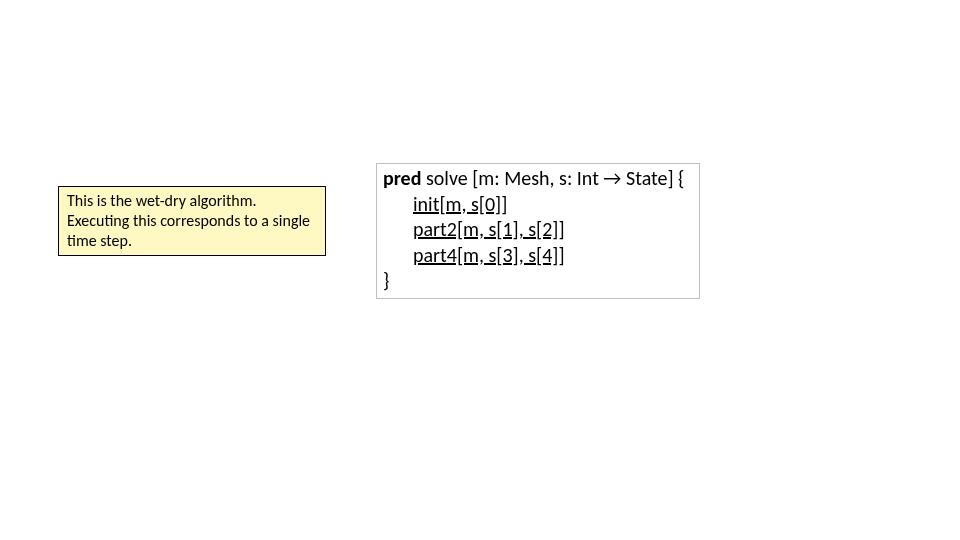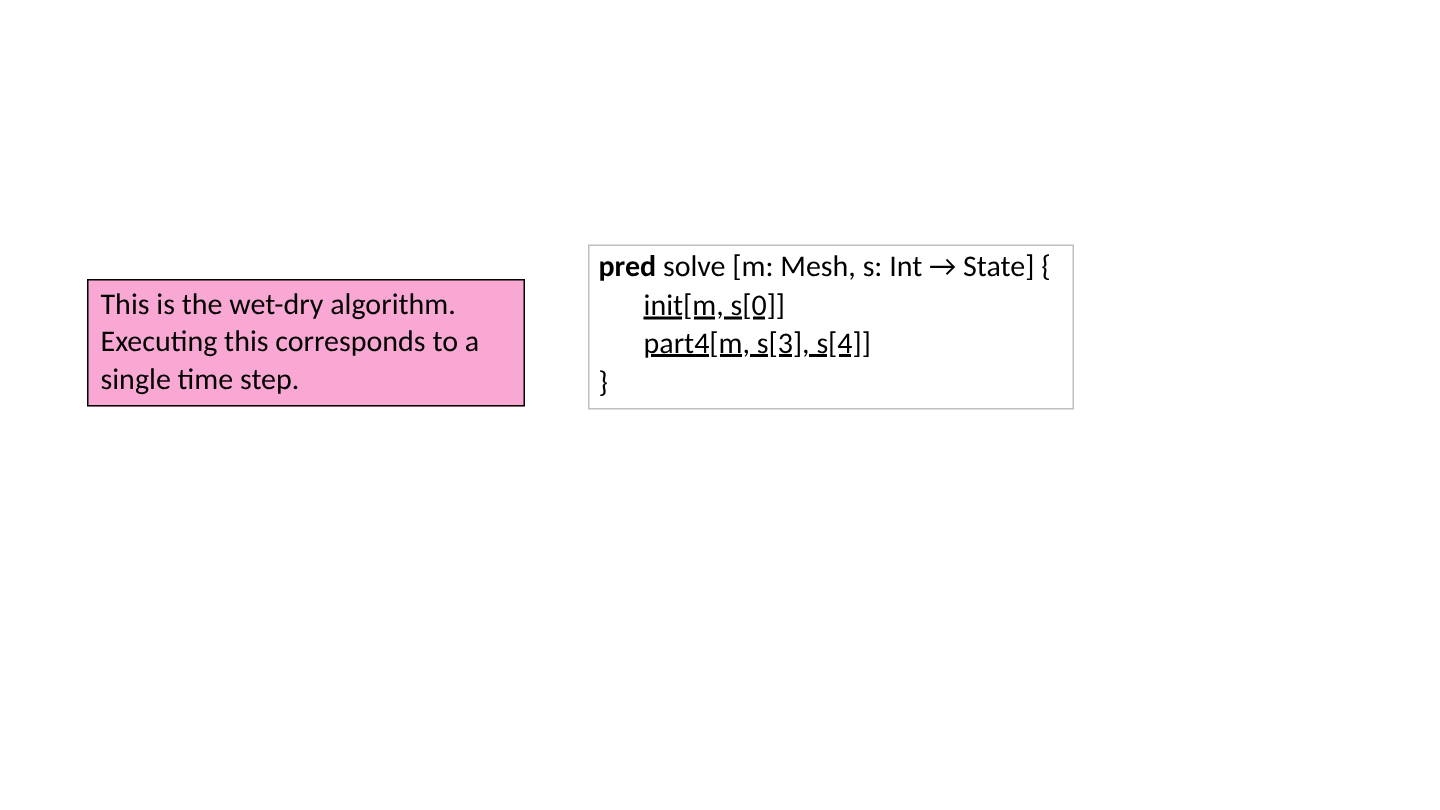--- a/index.html
+++ b/index.html
@@ -7,54 +7,54 @@
       width: 960px;
       height: 540px;
       background: #ffffff;
       font-family: Calibri, Arial, sans-serif;
       position: relative;
     }
     .note-box {
       position: absolute;
       left: 58px;
       top: 186px;
-      width: 292px;
-      background: #f9a8d4;
+      width: 268px;
+      background: #fef9c3;
       border: 1px solid #000;
       padding: 4px 8px;
-      font-size: 20px;
+      font-size: 16px;
       line-height: 1.25;
       color: #000;
     }
     .code-box {
       position: absolute;
       left: 376px;
       top: 163px;
       width: 324px;
       background: #fff;
       border: 1px solid #bfbfbf;
       padding: 2px 6px 4px 6px;
       font-size: 20px;
       line-height: 1.28;
       color: #000;
-      margin-left: 16px;
     }
     .indent {
       padding-left: 30px;
       text-decoration: underline;
     }
     .kw { font-weight: bold; }
   </style>
 </head>
 <body>
 
 <div class="note-box">
   <span>This is the wet-dry algorithm. Executing this corresponds to a single time step.</span>
 </div>
 
 <div class="code-box">
   <div>
     <span class="kw">pred</span><span> solve [m: Mesh, s: Int → State] {</span>
   </div>
   <div class="indent">init[m, s[0]]</div>
+  <div class="indent">part2[m, s[1], s[2]]</div>
   <div class="indent">part4[m, s[3], s[4]]</div>
   <div>}</div>
 </div>
 
 </body></html>

